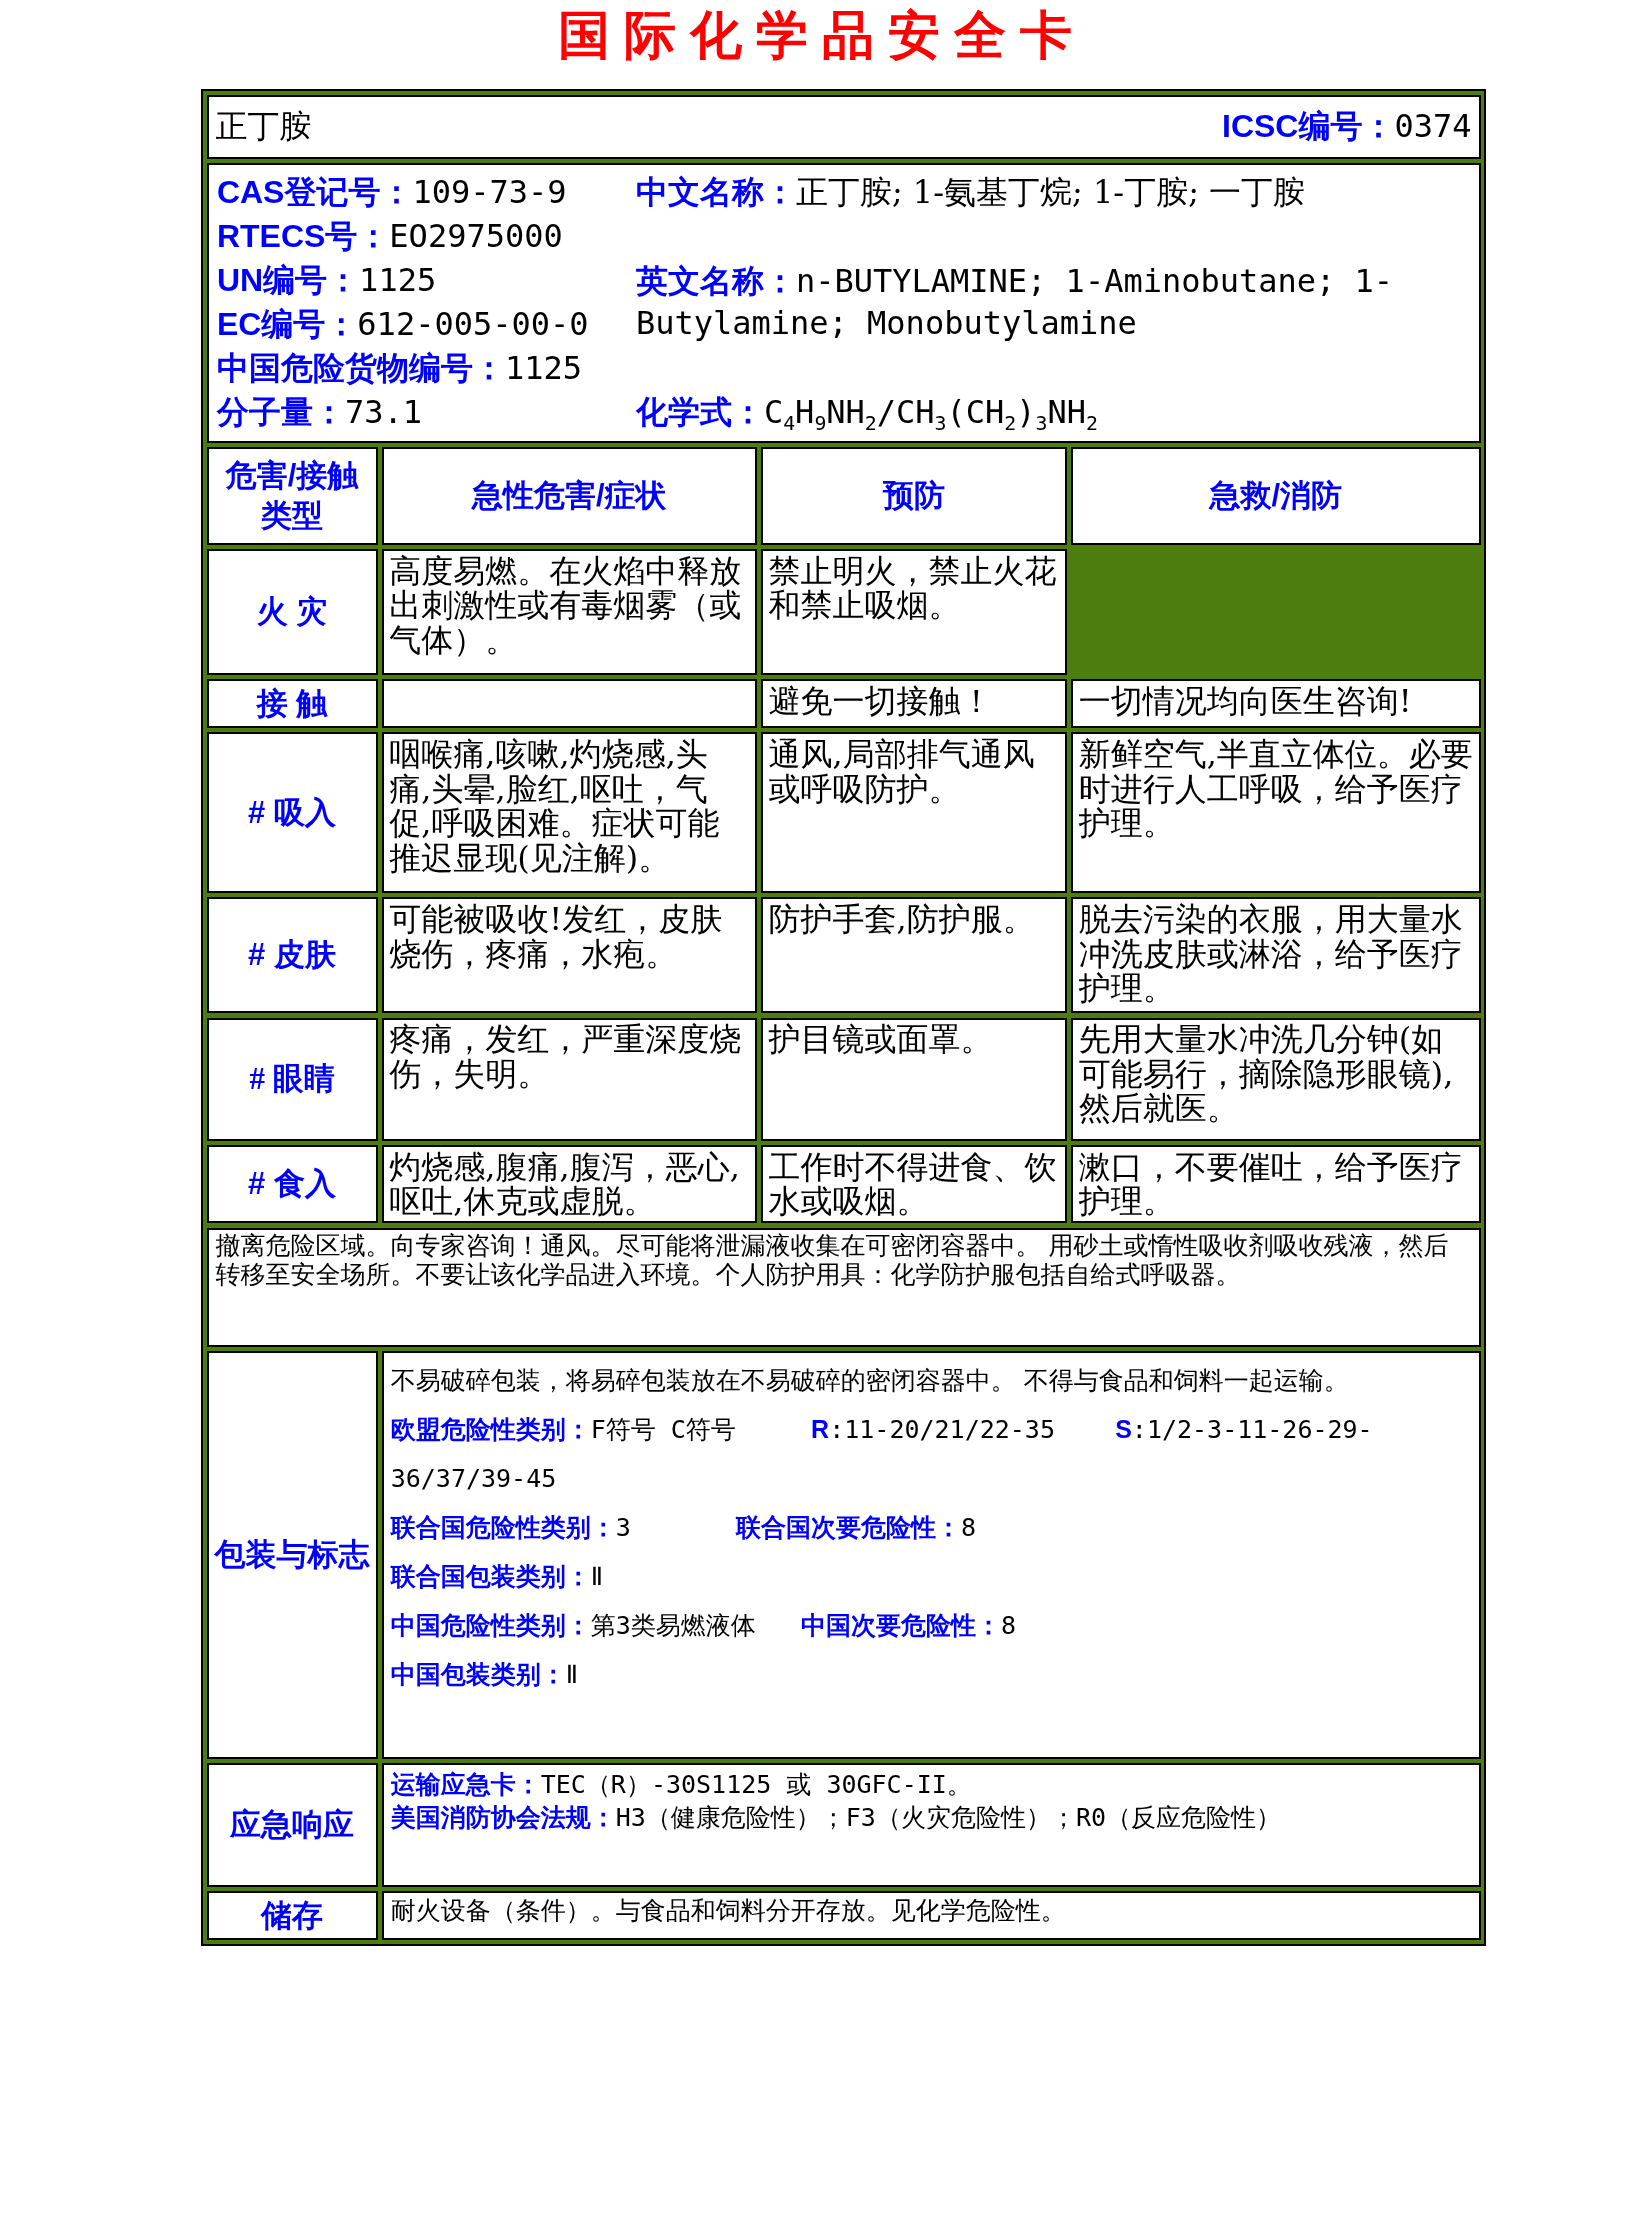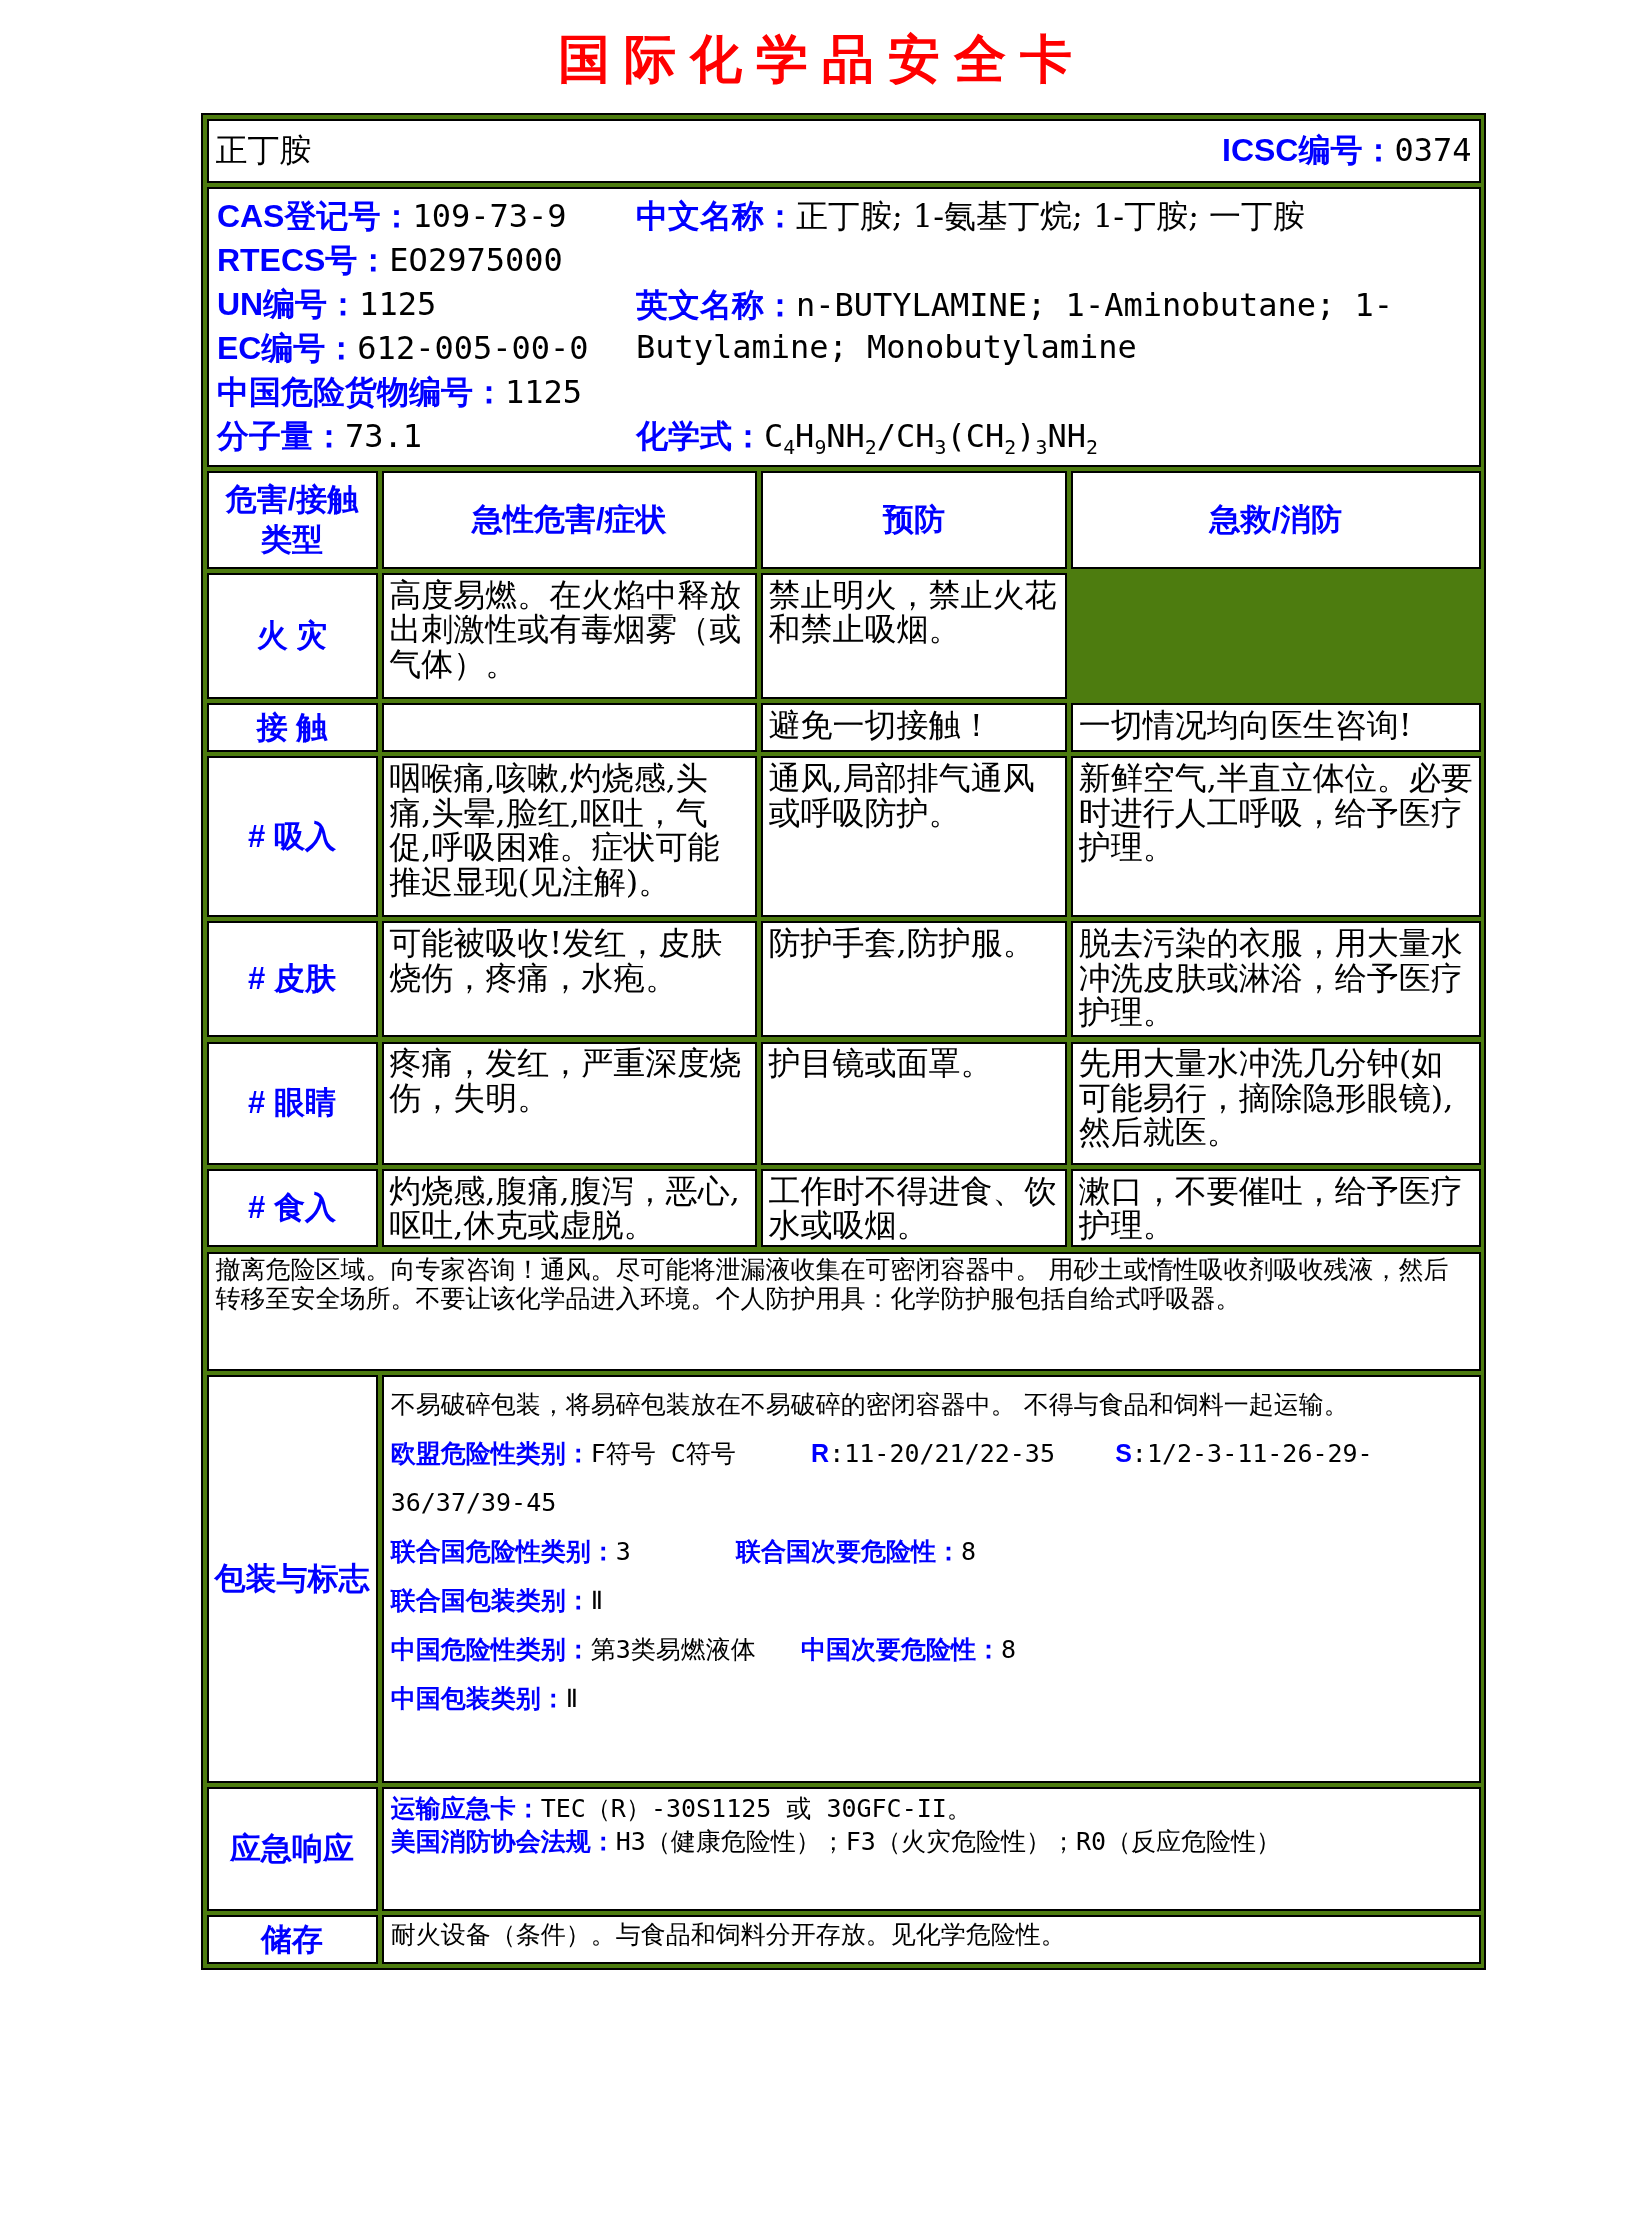--- a/index.html
+++ b/index.html
@@ -1,20 +1,20 @@
 <!DOCTYPE html>
 <html style="font-size:11.2px"><head>
 <meta charset="utf-8">
 <style>
   :root { --accent:#0000FF; --title-red:#FF0000; --ink:#000000; }
   html,body { margin:0; padding:0; background:#ffffff; }
   body { width:1644px; height:2227px; position:relative; color:var(--ink);
          font-family:"DejaVu Serif", serif; }
 
-  .title { text-align:center; padding-top:25px; font-size:52px; font-weight:900;
+  .title { text-align:center; padding-top:1px; font-size:52px; font-weight:900;
            color:var(--title-red); letter-spacing:14px;
            font-family:"DejaVu Serif", serif; }
 
   .card { width:1285px; margin:18px 0 0 201px; border:2.8px solid var(--ink);
           padding:3.5px; box-sizing:border-box; display:flex; flex-direction:column;
           gap:4.2px; background:#4d7c0f; }
 
   .row  { display:flex; gap:4.2px; }
   .cell { border:2.1px solid var(--ink); box-sizing:border-box; padding:1.4px 7px;
           background:#fff; overflow-wrap:anywhere; }
@@ -109,21 +109,21 @@
           <div class="cell hz-cell seg-tx c3" style="min-height: 161px;">通风,局部排气通风或呼吸防护。</div>
           <div class="cell hz-cell seg-tx c4" style="min-height: 161px;">新鲜空气,半直立体位。必要时进行人工呼吸，给予医疗护理。</div>
         </div>
         <div class="row">
           <div class="cell lbl-cell c1" style="min-height: 116px;"># 皮肤</div>
           <div class="cell hz-cell seg-tx c2" style="min-height: 116px;">可能被吸收!发红，皮肤烧伤，疼痛，水疱。</div>
           <div class="cell hz-cell seg-tx c3" style="min-height: 116px;">防护手套,防护服。</div>
           <div class="cell hz-cell seg-tx c4" style="min-height: 116px;">脱去污染的衣服，用大量水冲洗皮肤或淋浴，给予医疗护理。</div>
         </div>
         <div class="row">
-          <div class="cell lbl-cell c1" style="min-height: 123px;"># 眼睛</div>
+          <div class="cell lbl-cell c1" style="min-height: 123px; font-family: Liberation Serif, serif;"># 眼睛</div>
           <div class="cell hz-cell seg-tx c2" style="min-height: 123px;">疼痛，发红，严重深度烧伤，失明。</div>
           <div class="cell hz-cell seg-tx c3" style="min-height: 123px;">护目镜或面罩。</div>
           <div class="cell hz-cell seg-tx c4" style="min-height: 123px;">先用大量水冲洗几分钟(如可能易行，摘除隐形眼镜),然后就医。</div>
         </div>
         <div class="row">
           <div class="cell lbl-cell c1" style="min-height: 77px;"># 食入</div>
           <div class="cell hz-cell seg-tx c2" style="min-height: 77px;">灼烧感,腹痛,腹泻，恶心,呕吐,休克或虚脱。</div>
           <div class="cell hz-cell seg-tx c3" style="min-height: 77px;">工作时不得进食、饮水或吸烟。</div>
           <div class="cell hz-cell seg-tx c4" style="min-height: 77px;">漱口，不要催吐，给予医疗护理。</div>
         </div>

